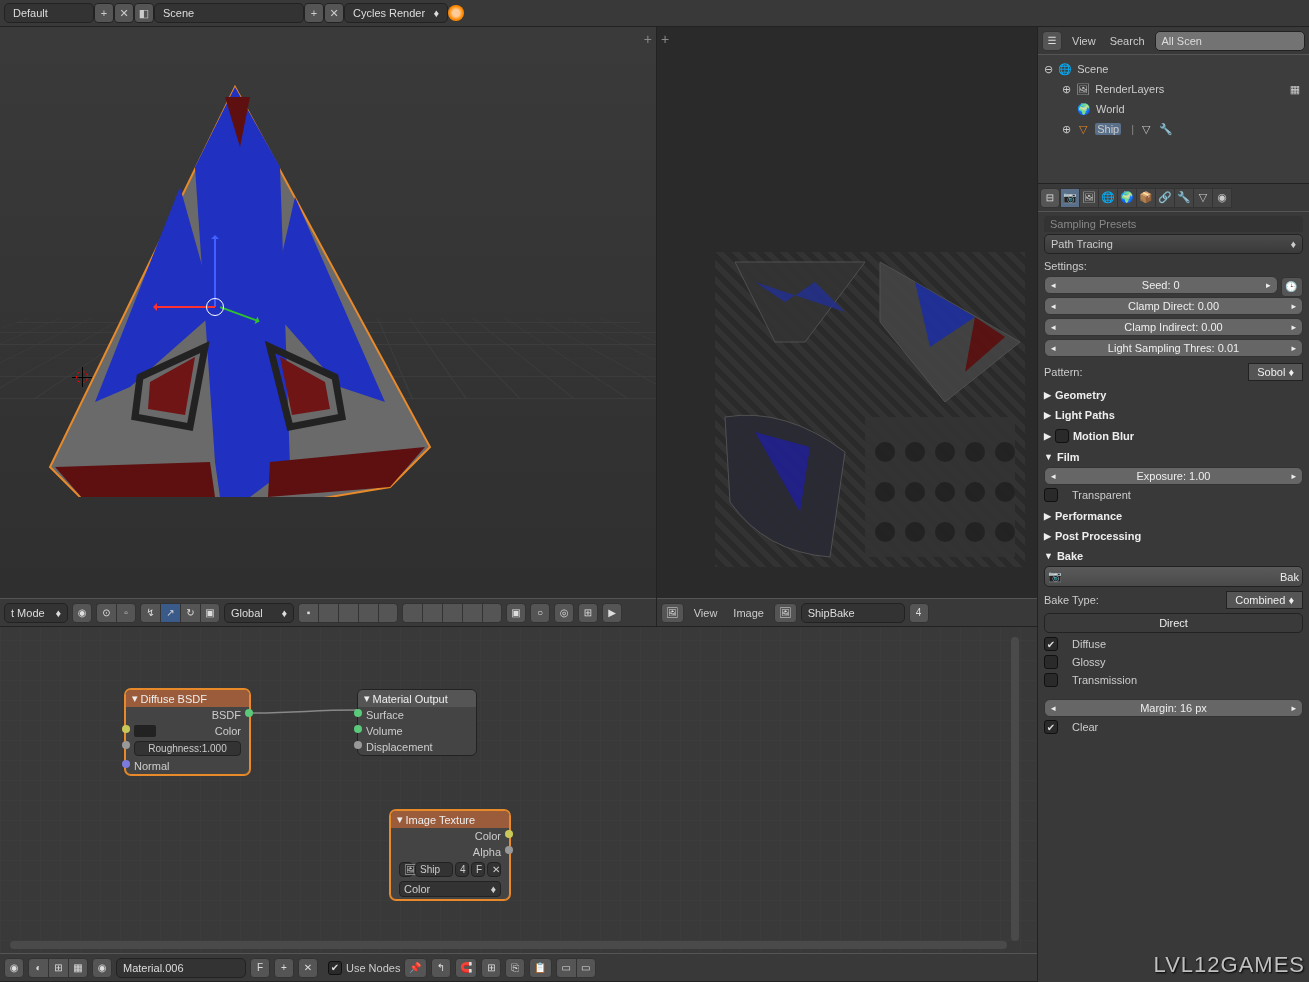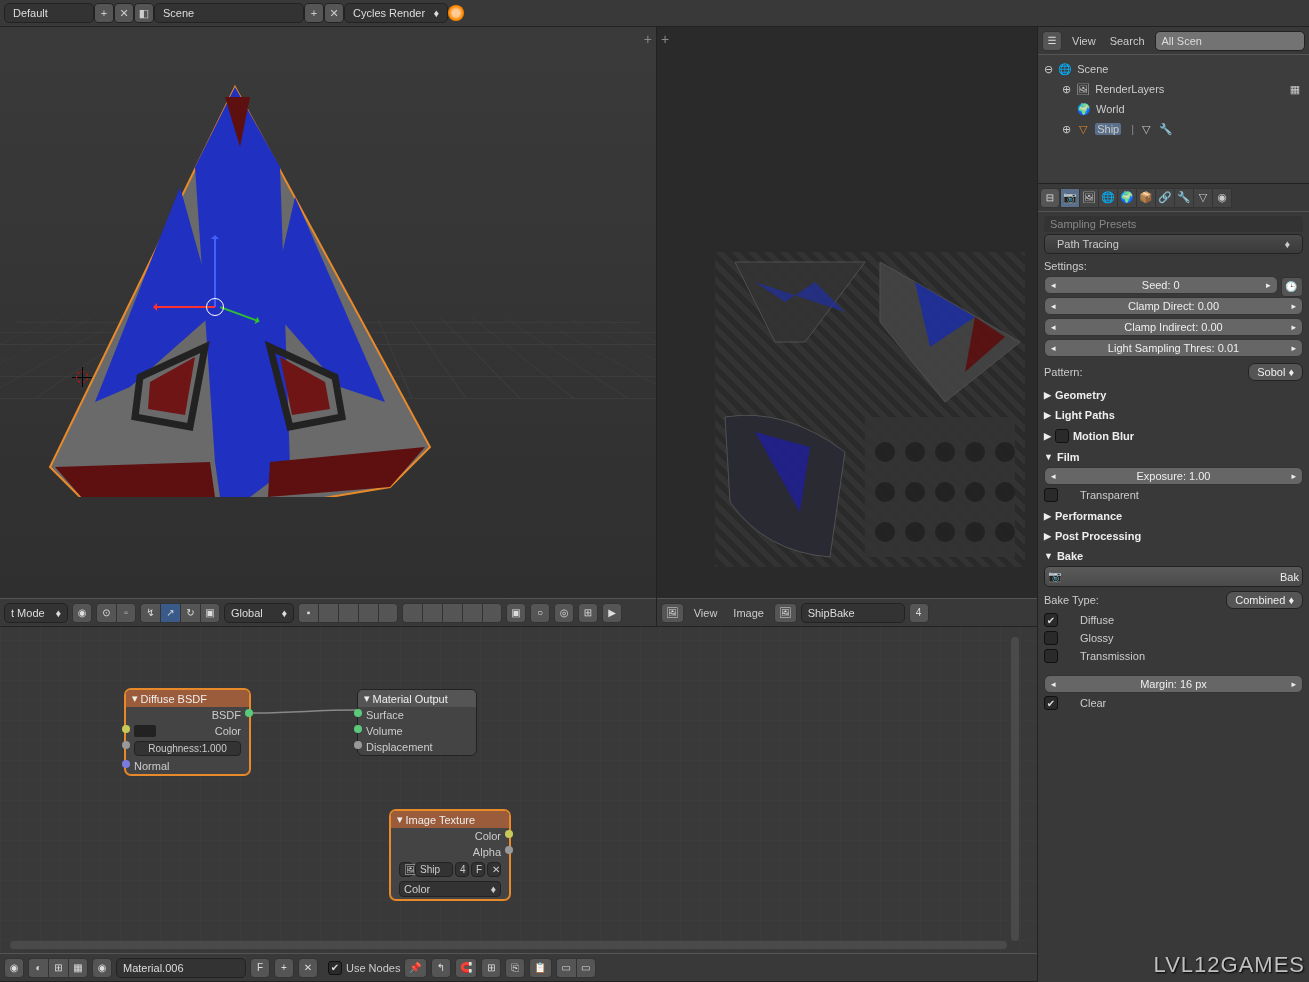--- a/index.html
+++ b/index.html
@@ -73,30 +73,30 @@
 .tree-row .ico { width:16px; height:16px; display:inline-flex; align-items:center; justify-content:center; }
 .tree-indent { margin-left: 18px; }
 .selected-row { background: #5a6f8a; border-radius:2px; padding-left:2px; padding-right:2px; }
 
 
 .props { flex: 1; background: #393939; overflow: hidden; display:flex; flex-direction:column; }
 .props-hdr { height:28px; border-bottom:1px solid #555; display:flex; align-items:center; padding:0 2px; gap:0; }
 .props-hdr .tab { width:20px; height:20px; border:1px solid #333; background:#444; display:inline-flex; align-items:center; justify-content:center; margin-right:-1px; }
 .props-hdr .tab.active { background:#5a6f8a; }
 .props-body { flex:1; padding: 4px 6px; overflow:hidden; }
-.prop-dropdown { background: linear-gradient(#4a4a4a, #3a3a3a); border:1px solid #222; border-radius:5px; padding:3px 12px; display:flex; justify-content:space-between; align-items:center; margin-bottom:4px; }
+.prop-dropdown { background: linear-gradient(#4a4a4a, #3a3a3a); border:1px solid #222; border-radius:5px; padding:3px 6px; display:flex; justify-content:space-between; align-items:center; margin-bottom:4px; }
 .prop-label { color:#ccc; margin: 6px 0 4px; }
 .num-field { background: #666; border:1px solid #333; border-radius:6px; display:flex; align-items:center; justify-content:space-between; padding: 2px 6px; margin-bottom:3px; color:#eee; }
 .num-field .l, .num-field .r { color:#eee; cursor:pointer; font-size:9px; }
 .panel-hdr { display:flex; align-items:center; gap:4px; padding:4px 0; color:#eee; font-weight:bold; cursor:pointer; }
 .panel-hdr .tri { font-size:9px; }
 .check { width:14px; height:14px; background:#2a2a2a; border:1px solid #111; border-radius:3px; display:inline-flex; align-items:center; justify-content:center; color:#ddd; font-size:10px; }
 .wide-btn { background: linear-gradient(#5a5a5a,#4a4a4a); border:1px solid #222; border-radius:5px; padding:3px; text-align:center; color:#eee; margin-bottom:4px; }
-.choice-btn { display:inline-block; background:#555; border:1px solid #222; padding:2px 8px; border-radius:7px; color:#eee; }
-.row-flex { display:flex; align-items:center; gap:22px; margin-bottom:4px; }
+.choice-btn { display:inline-block; background:#555; border:1px solid #222; padding:2px 8px; border-radius:0; color:#eee; }
+.row-flex { display:flex; align-items:center; gap:14px; margin-bottom:4px; }
 
 
 .watermark { position:absolute; right:4px; bottom:4px; color:#c0c0c0; font-family: "Arial Black", sans-serif; font-size: 22px; letter-spacing:1px; text-shadow:1px 1px 2px #000; }
 
 svg { display:block; }
 </style>
 </head>
 <body>
 
 <div class="top-header">
@@ -467,20 +467,21 @@
           </div>
 
         <div class="wide-btn" style="display:flex;align-items:center;gap:6px;justify-content:center">
             <span>📷</span>
             <span style="flex:1;text-align:right">Bak</span>
           </div>
         <div class="row-flex">
           <span>Bake Type:</span>
           <span style="margin-left:auto" class="choice-btn"><span>Combined</span> ♦</span>
         </div>
+        <div class="wide-btn" style="background:#3a3a3a">Direct</div>
         <div class="row-flex">
             <span class="check">✔</span>
             <span>Diffuse</span>
           </div>
         <div class="row-flex">
             <span class="check"></span>
             <span>Glossy</span>
           </div>
         <div class="row-flex">
             <span class="check"></span>

